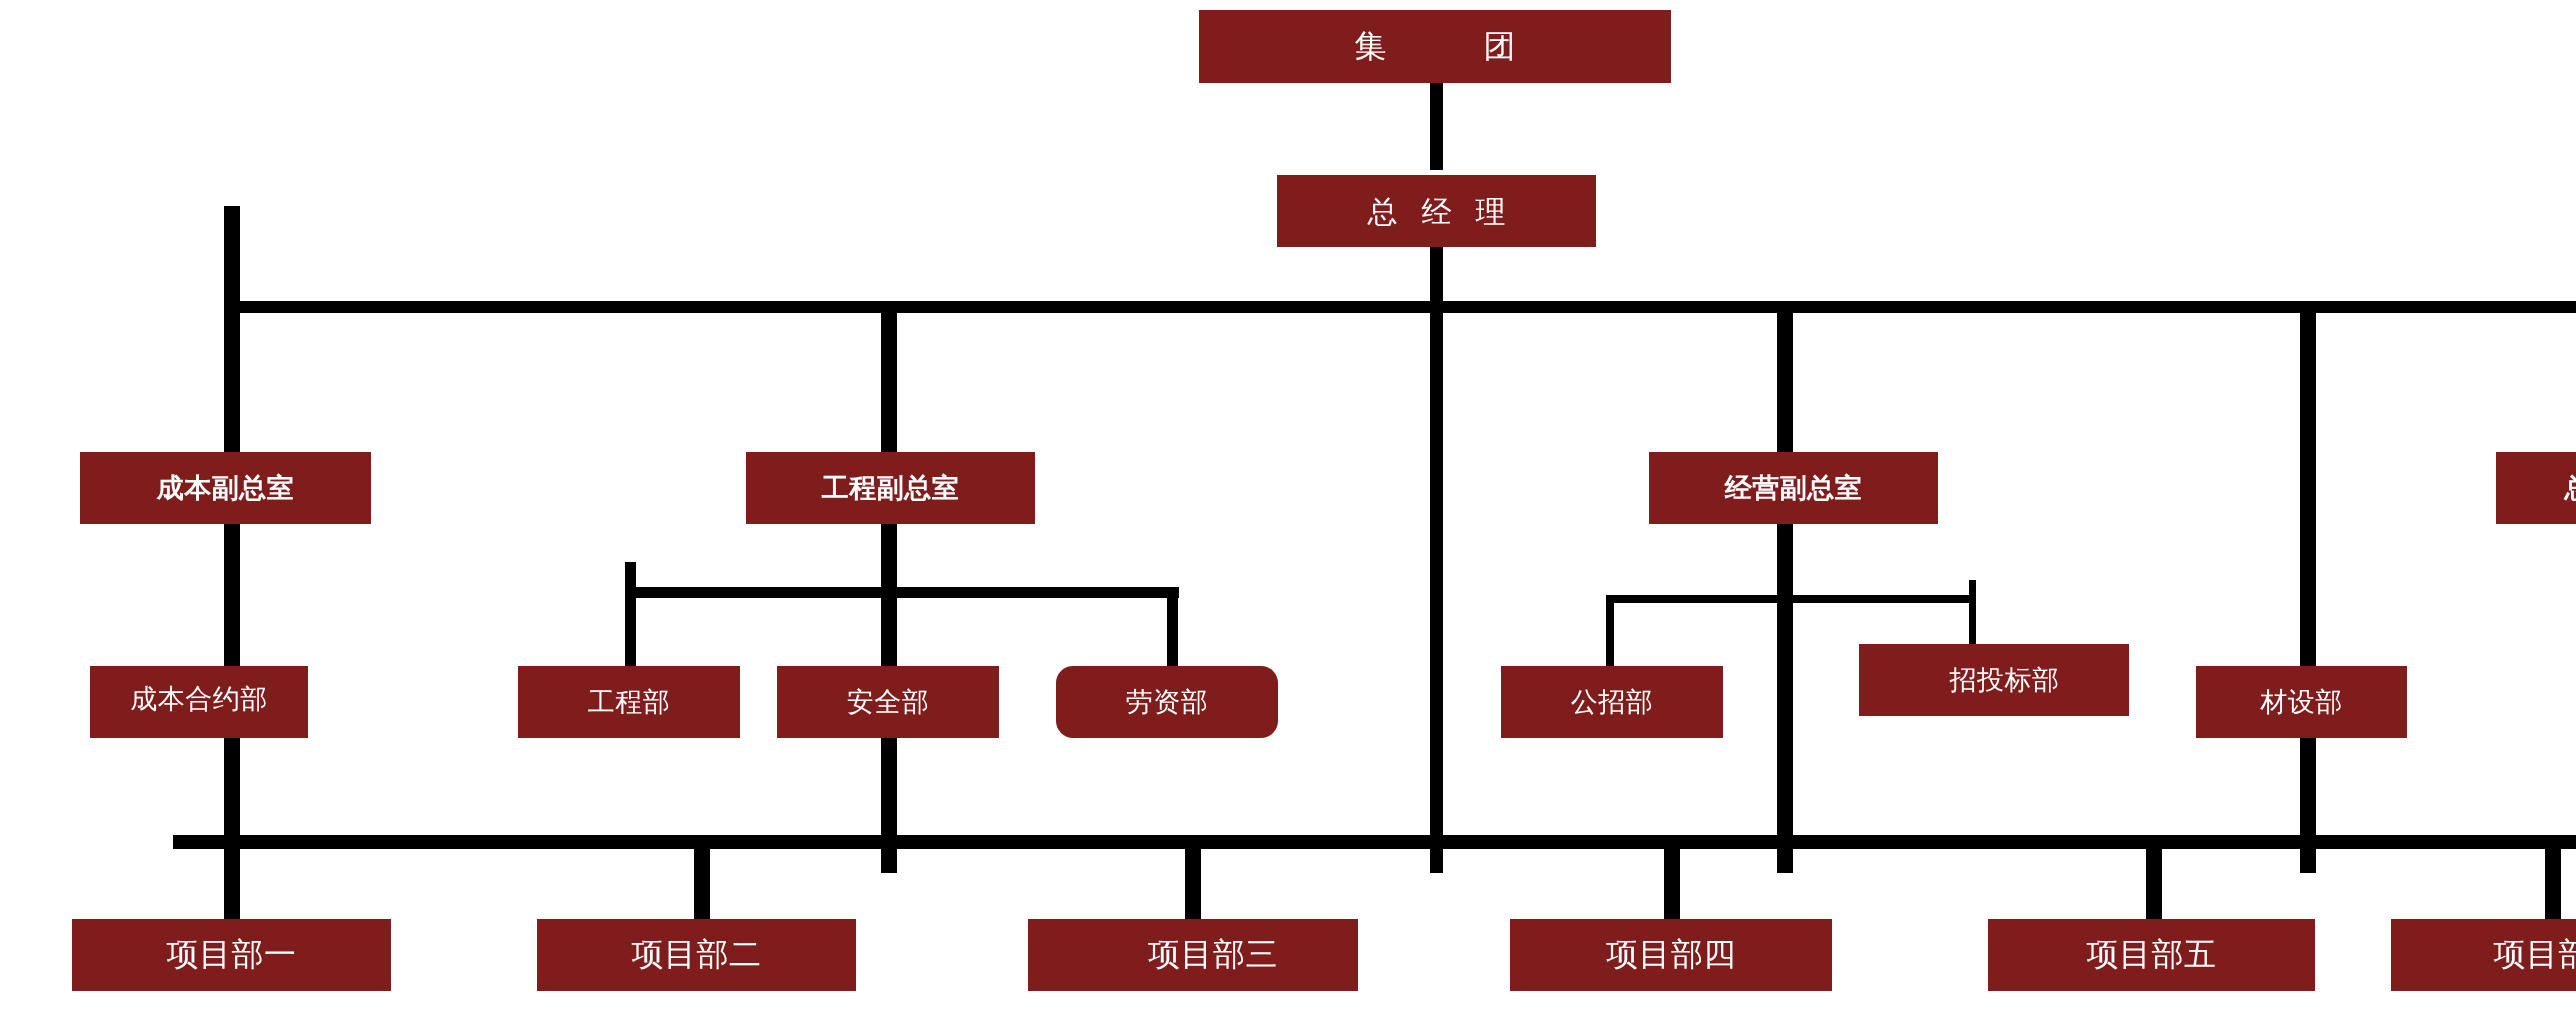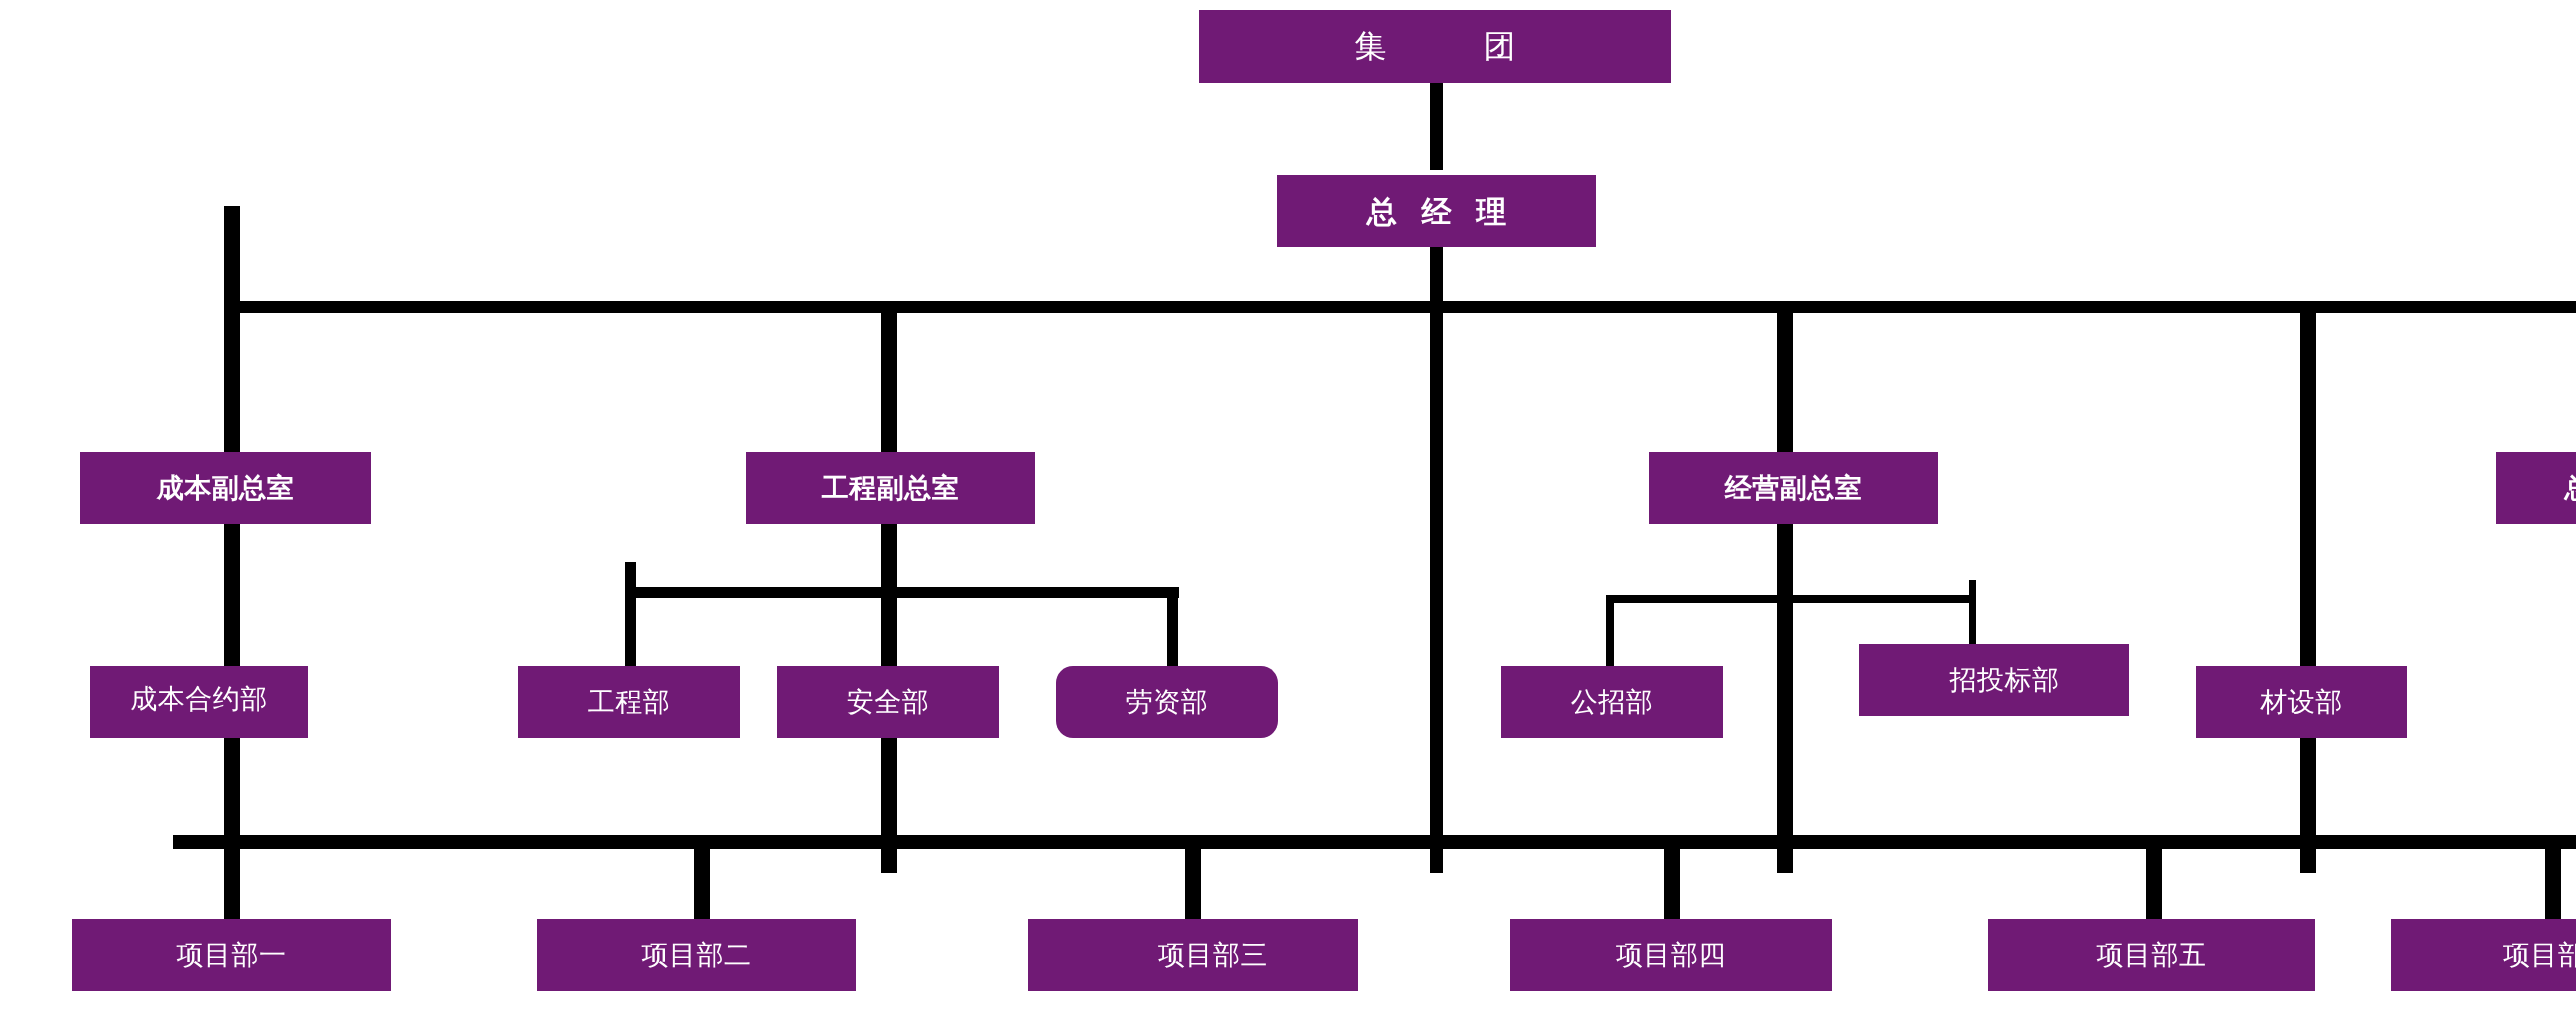--- a/index.html
+++ b/index.html
@@ -12,37 +12,37 @@
   }
   #chart-root {
     position: relative;
     width: 2840px;
     height: 1021px;
     background: #ffffff;
     overflow: hidden;
   }
   .node {
     position: absolute;
-    background: #701a75;
+    background: #7f1d1d;
     color: #ffffff;
     display: flex;
     align-items: center;
     justify-content: center;
     text-align: center;
     line-height: 1.1;
     box-sizing: border-box;
     white-space: pre;
     font-weight: 400;
   }
   .node.lvl0 { font-size: 32px; letter-spacing: 11.3px; text-indent: 11.3px; }
-  .node.lvl1 { font-size: 30px; letter-spacing: 7.2px; text-indent: 7.2px; font-weight: bold; }
+  .node.lvl1 { font-size: 30px; letter-spacing: 7.2px; text-indent: 7.2px; }
   .node.lvl2 { font-size: 27px; letter-spacing: 0.5px; font-weight: bold; }
   .node.lvl2.spaced { letter-spacing: 10.3px; text-indent: 10.3px; }
   .node.lvl3 { font-size: 27px; letter-spacing: 0.5px; }
-  .node.lvl4 { font-size: 27px; letter-spacing: 0.5px; }
+  .node.lvl4 { font-size: 32px; letter-spacing: 0.5px; }
 
   .conn {
     position: absolute;
     background: #000000;
   }
 </style>
 </head>
 <body>
 
 <div id="chart-root">

